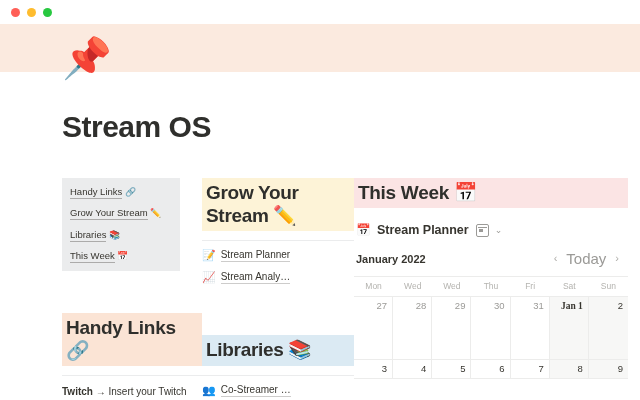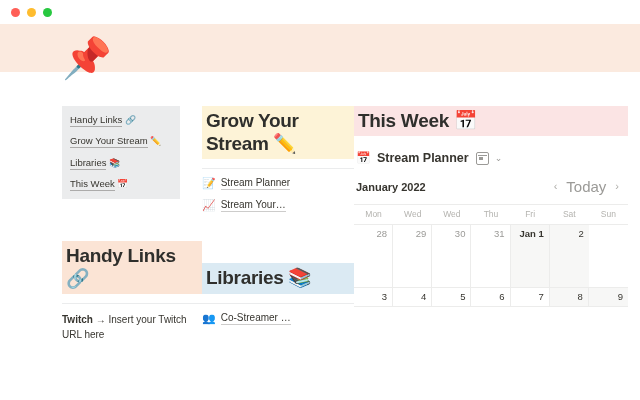--- a/index.html
+++ b/index.html
@@ -250,40 +250,42 @@
   .cal-row-tall .cal-cell { min-height: 62px; }
   .cal-cell.weekend { background: #f7f7f6; }
   .cal-daynum {
     font-size: 9.5px;
     color: #9b9a97;
     line-height: 1.1;
   }
   .cal-cell.current .cal-daynum {
     color: #37352f;
     font-weight: bold;
+    font-family: Liberation Serif, serif;
   }
   .cal-cell.inmonth .cal-daynum { color: #37352f; }
 </style>
 </head>
 <body>
 
 <div class="window">
 
   <div class="titlebar">
     <span class="dot dot-red"></span>
     <span class="dot dot-yellow"></span>
     <span class="dot dot-green"></span>
   </div>
 
   <div class="cover">
     <div class="cover-icon">📌</div>
   </div>
 
   <div class="page">
 
+    <div class="page-title">Stream OS</div>
 
     <div class="columns">
 
       <div class="col-left">
 
         <div class="linkblock">
           <div class="linkitem">
             <span class="ltext">Handy Links</span><span class="lemoji">🔗</span>
           </div>
           <div class="linkitem">
@@ -320,21 +322,21 @@
         </div>
 
         <div class="divider"></div>
 
         <div class="pagelink">
           <span class="pl-emoji">📝</span>
           <span class="pl-text">Stream Planner</span>
         </div>
         <div class="pagelink">
           <span class="pl-emoji">📈</span>
-          <span class="pl-text">Stream Your…</span>
+          <span class="pl-text">Stream Analy…</span>
         </div>
 
         <div class="spacer-lg"></div>
 
         <div class="heading-block hb-blue">
           <span>Libraries</span>
           <span>📚</span>
         </div>
 
         <div class="divider"></div>
@@ -376,20 +378,23 @@
             <div class="wd">Wed</div>
             <div class="wd">Wed</div>
             <div class="wd">Thu</div>
             <div class="wd">Fri</div>
             <div class="wd">Sat</div>
             <div class="wd">Sun</div>
           </div>
 
           <div class="cal-row cal-row-tall">
             <div class="cal-cell">
+                <div class="cal-daynum">27</div>
+              </div>
+            <div class="cal-cell">
                 <div class="cal-daynum">28</div>
               </div>
             <div class="cal-cell">
                 <div class="cal-daynum">29</div>
               </div>
             <div class="cal-cell">
                 <div class="cal-daynum">30</div>
               </div>
             <div class="cal-cell">
                 <div class="cal-daynum">31</div>

